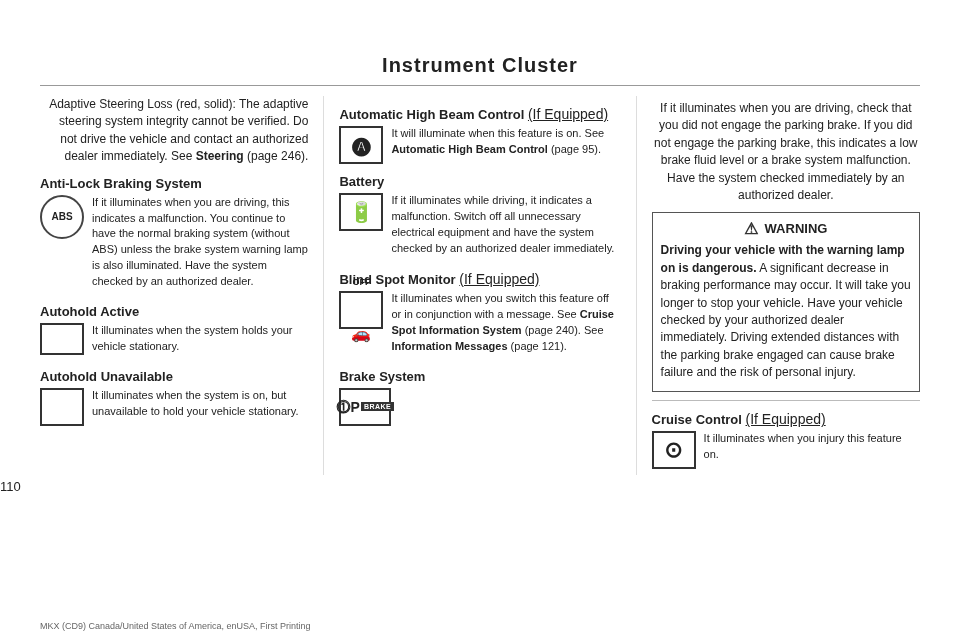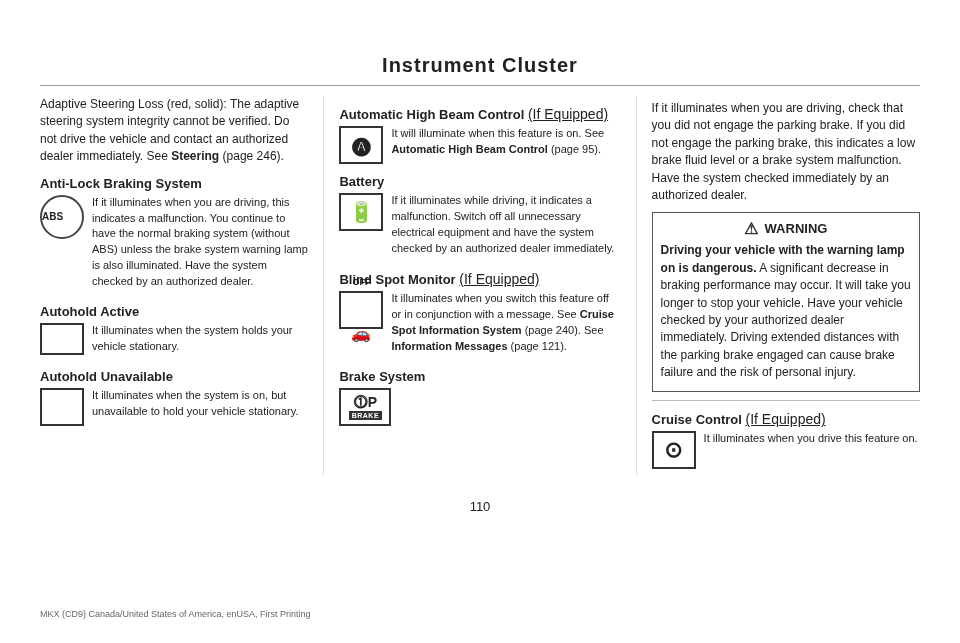--- a/index.html
+++ b/index.html
@@ -99,41 +99,41 @@
       gap: 6px;
     }
     .warning-triangle {
       display: inline-flex;
       align-items: center;
       justify-content: center;
       font-size: 16px;
       color: #333;
     }
     .page-number {
-      text-align: center;
-      font-size: 13px;
-      margin-top: 20px;
+      font-size: 13px;
+      margin-top: 0;
       padding-top: 4px;
     }
     .footer-text {
       position: absolute;
-      bottom: 24px;
+      bottom: 12px;
       left: 40px;
       font-size: 9px;
       color: #666;
     }
-    .top-para { font-size: 12px; line-height: 1.45; margin-bottom: 6px; }
+    .top-para { font-size: 12px; line-height: 1.45; margin-bottom: 6px; text-align: right; }
     .icon-abs-wrap {
       flex-shrink: 0;
       width: 44px;
       height: 44px;
       border: 2px solid #444;
       border-radius: 50%;
       display: flex;
       align-items: center;
+      justify-content: center;
       font-size: 10px;
       font-weight: bold;
     }
     .small-icon-box {
       flex-shrink: 0;
       width: 44px;
       min-height: 32px;
       border: 2px solid #333;
       display: flex;
       align-items: center;
@@ -220,31 +220,31 @@
           <span style="font-size:9px;font-weight:bold;">OFF</span>
           <span style="font-size:16px;">🚗</span>
         </div>
         <p>
           <span>It illuminates when you switch this feature off or in conjunction with a message.  See </span><span class="bold">Cruise Spot Information System</span><span> (page 240).   See </span><span class="bold">Information Messages</span><span> (page 121).</span>
         </p>
       </div>
 
       <div class="section-title">Brake System</div>
       <div class="item-with-icon">
-        <div class="small-icon-box" style="width:52px;height:38px;border:2px solid #333;font-size:9px;font-weight:bold;flex-direction:column;gap:1px;">
+        <div class="small-icon-box" style="width:52px;height:38px;border:2px solid #333;font-size:9px;font-weight:bold;flex-direction:row;gap:1px;">
           <span style="font-size:14px;">⓵P</span>
           <span style="font-size:7px;background:#333;color:#fff;padding:1px 3px;letter-spacing:0.5px;">BRAKE</span>
         </div>
       </div>
     </div>
 
     <div class="col-divider"></div>
 
     <div class="col" style="flex:1.05">
-      <p style="font-size:12px;line-height:1.45;margin-bottom:8px;margin-top:4px;">If it illuminates when you are driving, check that you did not engage the parking brake. If you did not engage the parking brake, this indicates a low brake fluid level or a brake system malfunction. Have the system checked immediately by an authorized dealer.</p>
+      <p style="font-size:12px;line-height:1.45;margin-bottom:8px;margin-top:4px;text-align:center;">If it illuminates when you are driving, check that you did not engage the parking brake. If you did not engage the parking brake, this indicates a low brake fluid level or a brake system malfunction. Have the system checked immediately by an authorized dealer.</p>
 
       <div class="warning-box">
         <div class="warning-title">
           <span class="warning-triangle">⚠</span>
           <span>WARNING</span>
         </div>
         <p style="font-size:12px;line-height:1.45;">
           <span class="bold">Driving your vehicle with the warning lamp on is dangerous.</span>
           <span> A significant decrease in braking performance may occur. It will take you longer to stop your vehicle. Have your vehicle checked by your authorized dealer immediately. Driving extended distances with the parking brake engaged can cause brake failure and the risk of personal injury.</span>
         </p>
@@ -252,20 +252,20 @@
 
       <hr class="section-hr">
 
       <div class="section-title">
         <span>Cruise Control</span> <span class="if-equipped">(If Equipped)</span>
       </div>
       <div class="item-with-icon">
         <div class="small-icon-box" style="width:44px;height:38px;border:2px solid #333;font-size:22px;">
           <span>⊙</span>
         </div>
-        <p>It illuminates when you drive this feature on.</p>
+        <p>It illuminates when you injury this feature on.</p>
       </div>
     </div>
   </div>
 
   <div class="page-number">110</div>
   <div class="footer-text">MKX (CD9) Canada/United States of America, enUSA, First Printing</div>
 </div>
 
 </body></html>

